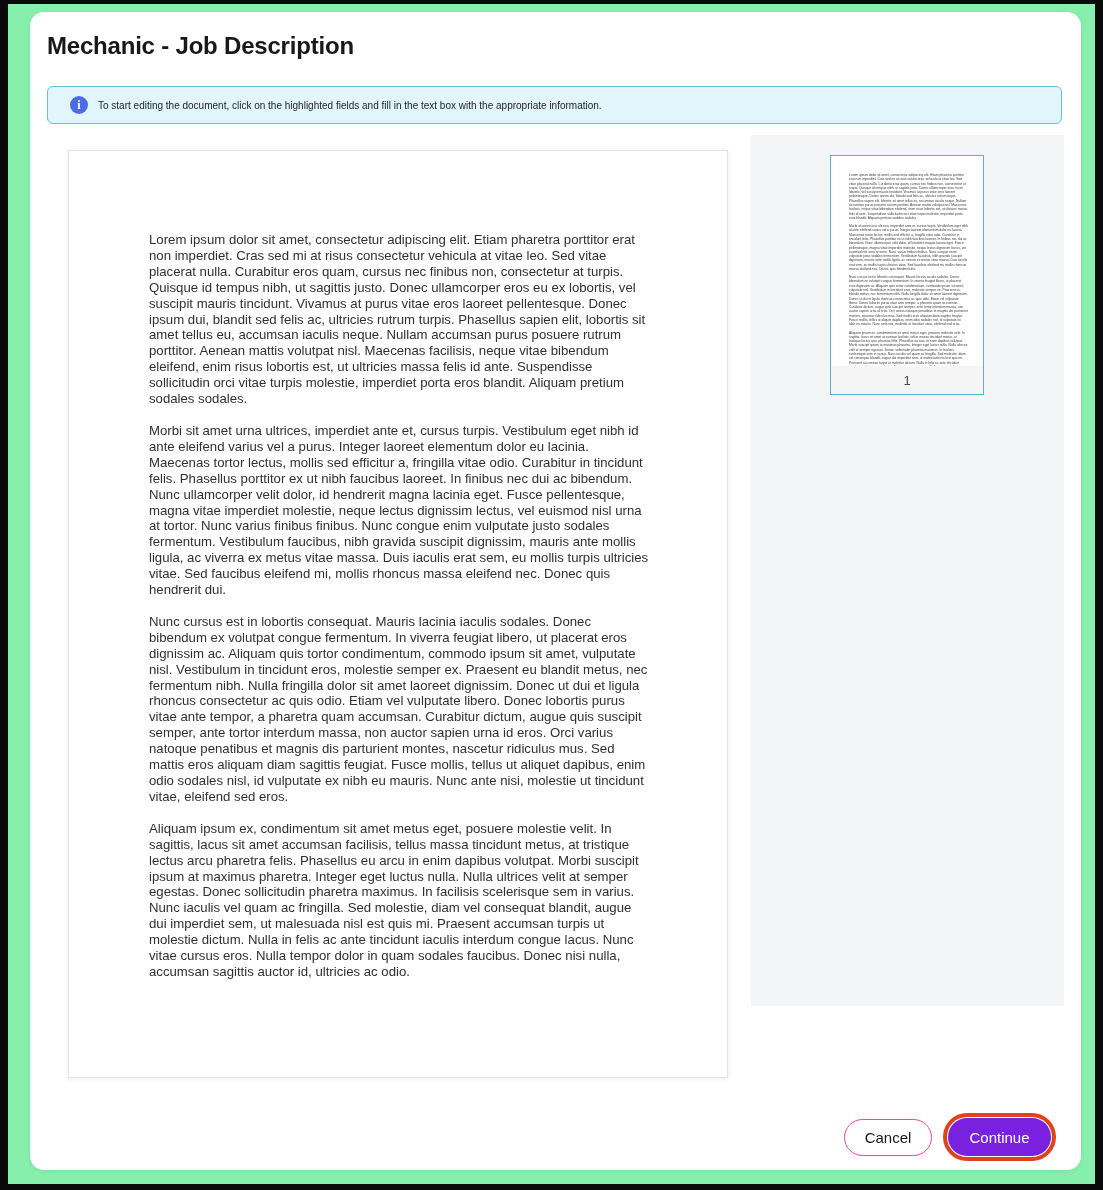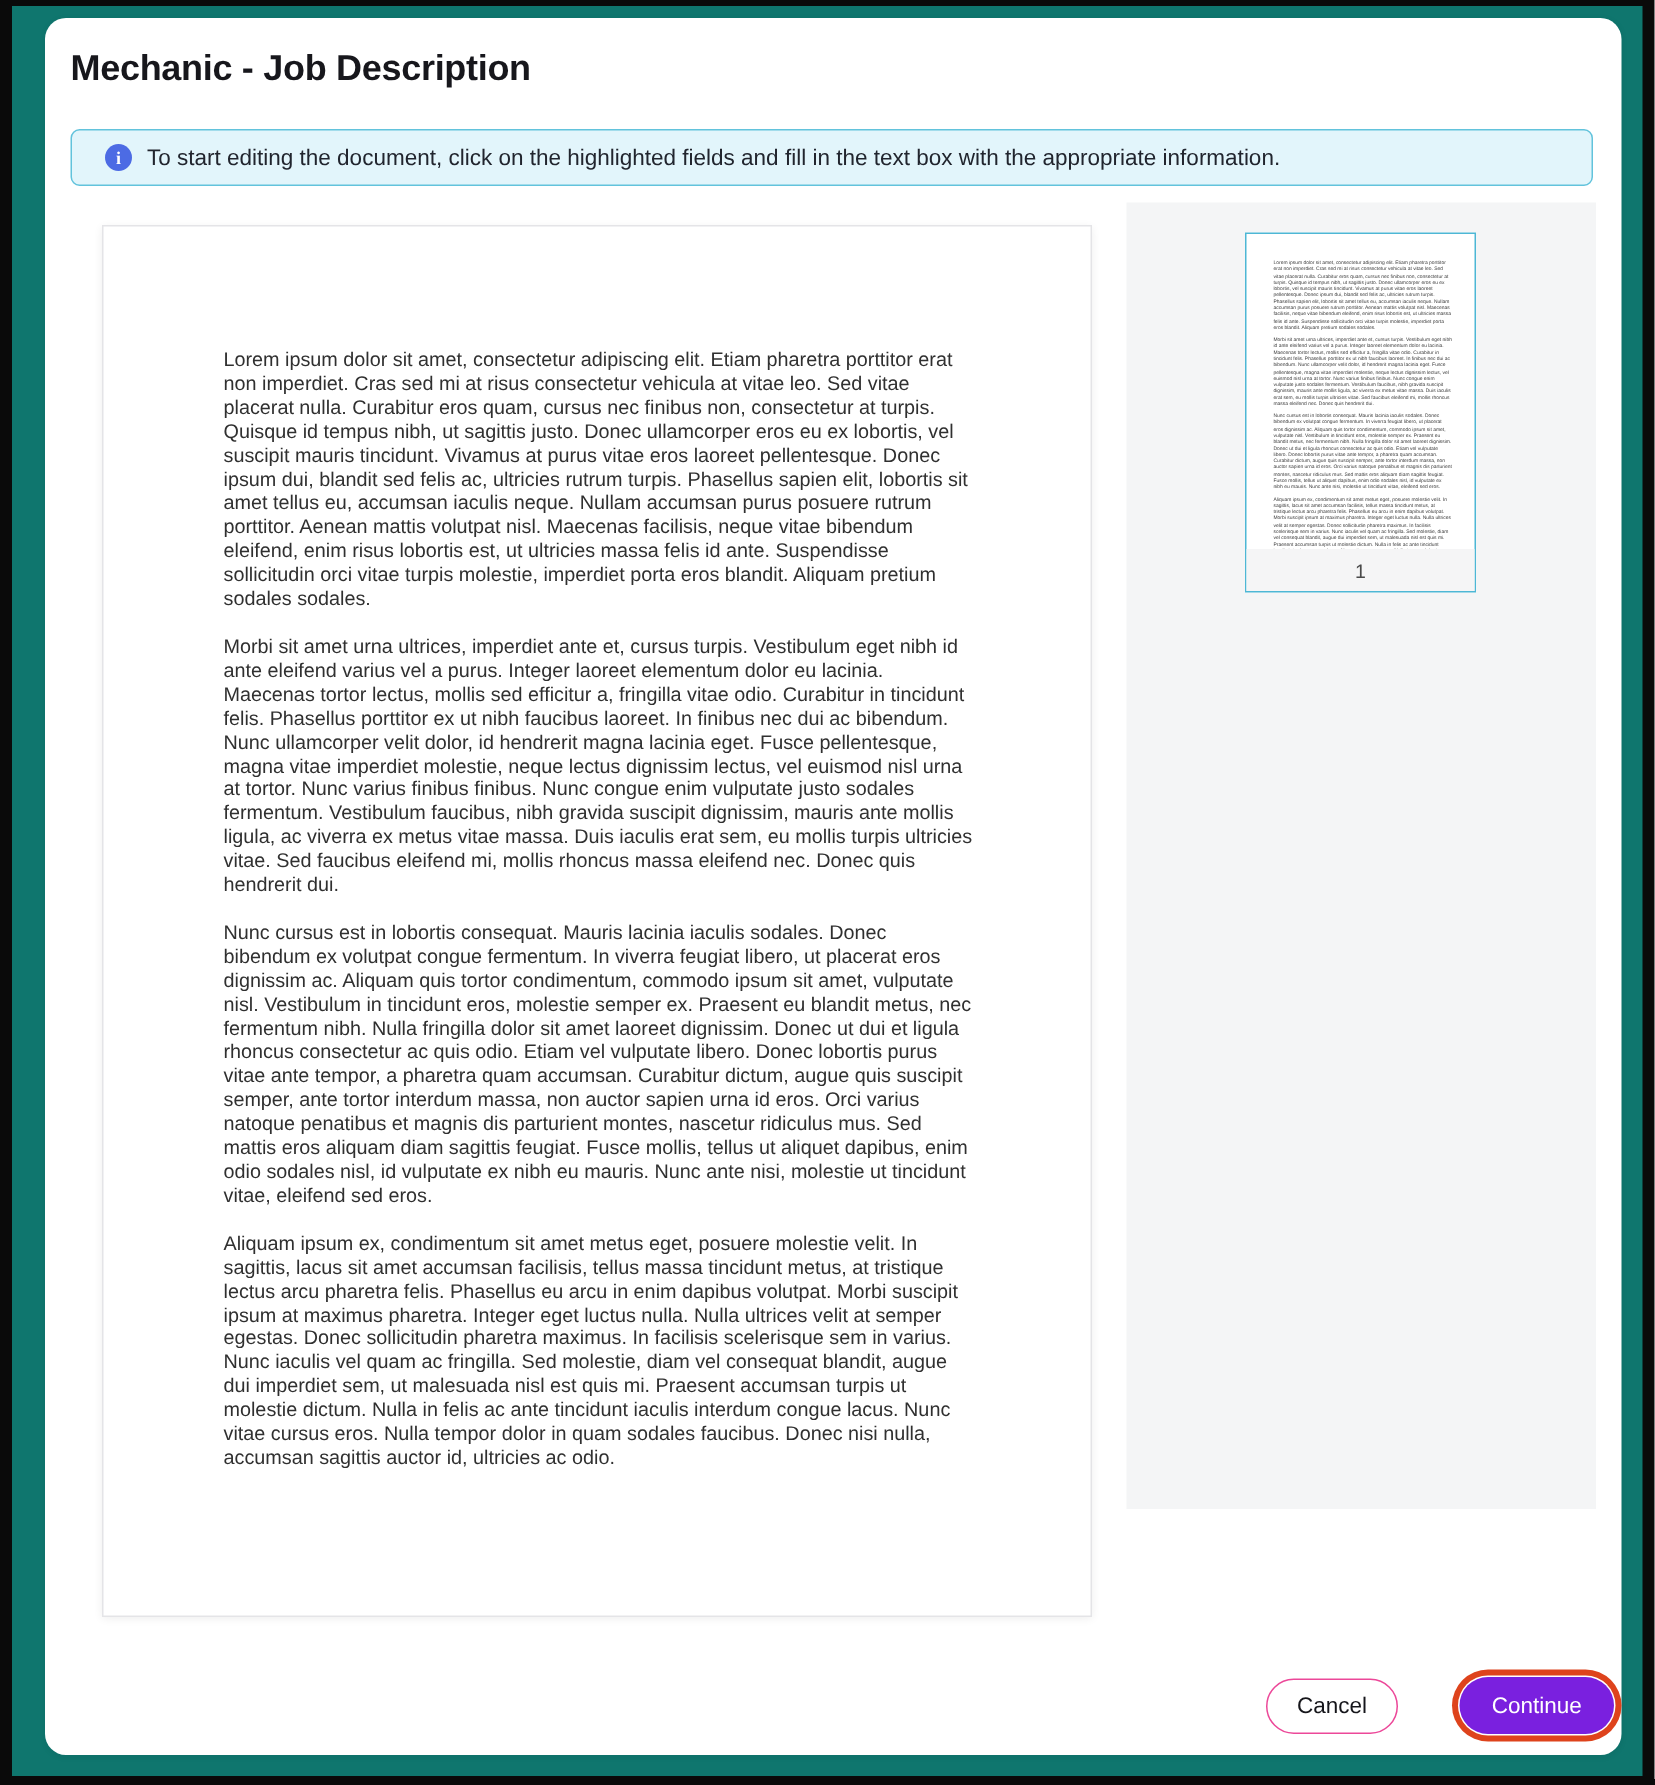--- a/index.html
+++ b/index.html
@@ -6,21 +6,21 @@
   body {
     width: 1103px; height: 1190px;
     background: #0a0a0a;
     font-family: "Liberation Sans", sans-serif;
     position: relative;
     overflow: hidden;
   }
   .viewport {
     position: absolute;
     left: 8px; top: 4px; right: 8px; bottom: 6px;
-    background: #0f766e;
+    background: #86efac;
   }
   .card {
     position: absolute;
     left: 22px; top: 8px;
     width: 1051px; height: 1158px;
     background: #ffffff;
     border-radius: 14px;
     box-shadow: 0 1px 4px rgba(16,24,40,.07);
   }
   .title {
@@ -52,21 +52,21 @@
     color: #fff;
     font-size: 12px;
     font-weight: 700;
     display: inline-flex;
     align-items: center;
     justify-content: center;
     flex: 0 0 auto;
     font-family: "Liberation Serif", serif;
   }
   .banner-text {
-    font-size: 15px;
+    font-size: 10px;
     color: #21252e;
   }
   .doc-page {
     position: absolute;
     left: 38px; top: 138px;
     width: 660px; height: 928px;
     background: #ffffff;
     border: 1px solid #e4e4e7;
     box-shadow: 0 1px 6px rgba(0,0,0,.07);
     box-sizing: border-box;
@@ -132,21 +132,20 @@
     border: 1px solid #ec4899;
     color: #16161b;
   }
   .btn-continue {
     left: 918px; top: 1106px;
     width: 103px; height: 38px;
     background: #7a20df;
     border: none;
     color: #ffffff;
     box-shadow: 0 0 0 1px #ffffff, 0 0 0 5px #de431c;
-    margin-left: 25px;
   }
 </style>
 </head>
 <body>
 
 <div class="viewport">
   <div class="card">
 
     <h1 class="title">Mechanic - Job Description</h1>
 

